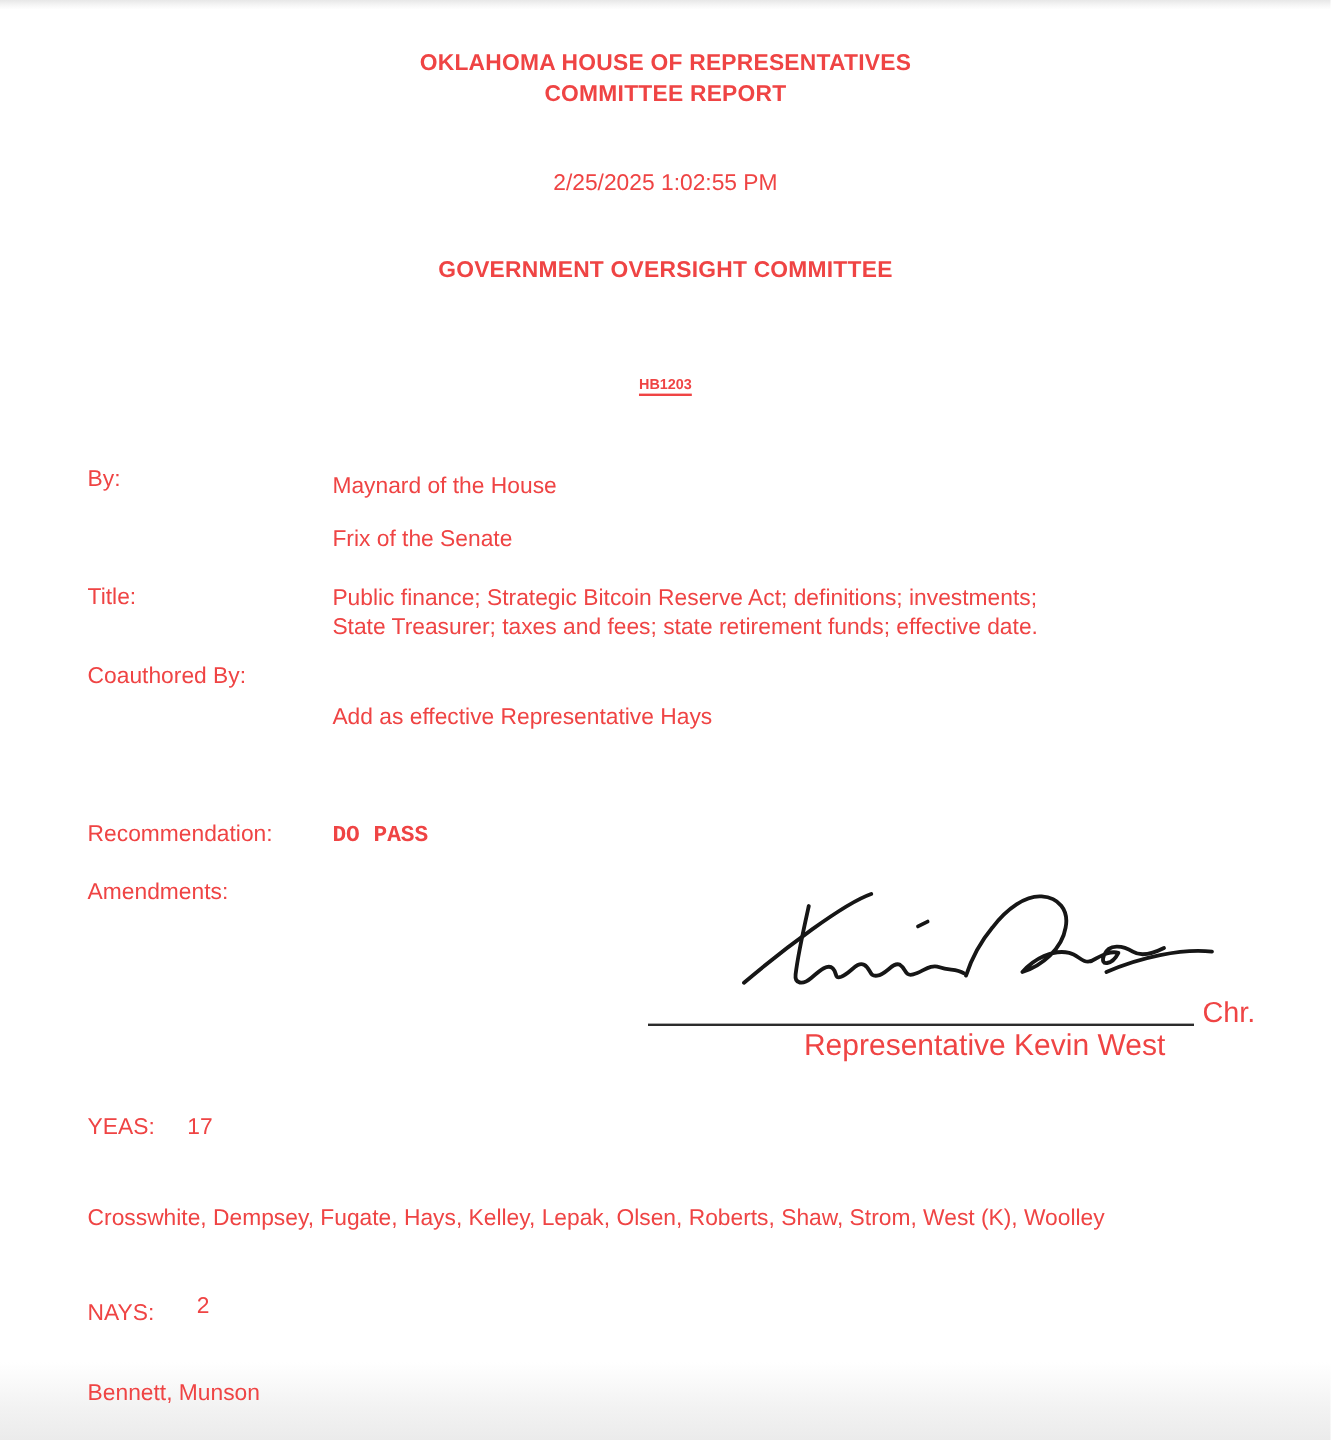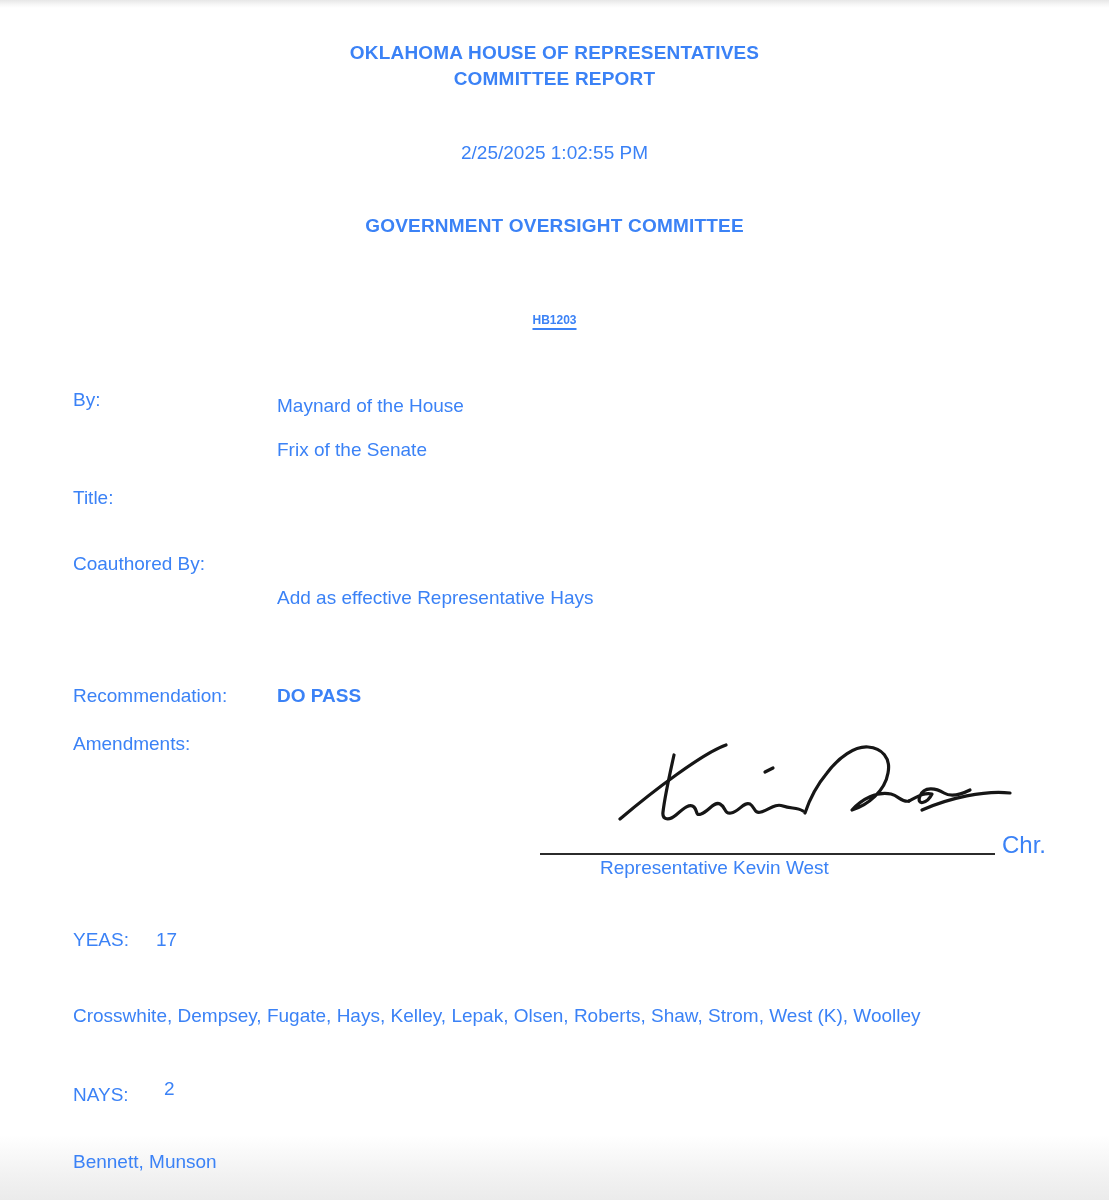--- a/index.html
+++ b/index.html
@@ -6,21 +6,21 @@
     margin: 0;
     padding: 0;
     background: #ffffff;
   }
   .page {
     position: relative;
     width: 1109px;
     height: 1200px;
     background: #ffffff;
     font-family: "Liberation Sans", "DejaVu Sans", sans-serif;
-    color: #3b82f6;
+    color: #ef4444;
     overflow: hidden;
   }
   .edge-top {
     position: absolute;
     top: 0; left: 0;
     width: 100%; height: 8px;
     background: linear-gradient(180deg, #e7e7e7 0%, #f6f6f6 55%, #ffffff 100%);
   }
   .edge-bottom {
     position: absolute;
@@ -47,21 +47,21 @@
     text-decoration: underline;
     text-underline-offset: 4px;
     text-decoration-thickness: 2px;
   }
   .label-col { left: 73px; }
   .value-col { left: 277px; }
   .title-value {
     width: 610px;
     line-height: 24px;
   }
-  .bold { font-weight: bold; }
+  .bold { font-weight: bold; font-family: Liberation Mono, monospace; }
   .sig-wrap {
     position: absolute;
     left: 605px;
     top: 733px;
     width: 410px;
     height: 100px;
   }
   .sig-wrap svg { display: block; width: 410px; height: 100px; }
   .sig-line {
     position: absolute;
@@ -75,22 +75,22 @@
     position: absolute;
     left: 1002px;
     top: 831px;
     font-size: 24px;
   }
   .signer-name {
     position: absolute;
     left: 600px;
     top: 857px;
     width: 441px;
-    text-align: left;
-    font-size: 19px;
+    text-align: center;
+    font-size: 25px;
     z-index: 1;
   }
   .vote-line { z-index: 1; }
   .names-line {
     font-size: 19px;
     white-space: nowrap;
     z-index: 1;
   }
 </style>
 </head>
@@ -107,20 +107,21 @@
 
   <div class="abs centered h-bold" style="top:215px;">GOVERNMENT OVERSIGHT COMMITTEE</div>
 
   <div class="abs centered bill-number" style="top:313px;">HB1203</div>
 
   <div class="abs label-col body-text" style="top:389px;">By:</div>
   <div class="abs value-col body-text" style="top:395px;text-align:right;">Maynard of the House</div>
   <div class="abs value-col body-text" style="top:439px;">Frix of the Senate</div>
 
   <div class="abs label-col body-text" style="top:487px;">Title:</div>
+  <div class="abs value-col body-text title-value" style="top:487px;">Public finance; Strategic Bitcoin Reserve Act; definitions; investments; State Treasurer; taxes and fees; state retirement funds; effective date.</div>
 
   <div class="abs label-col body-text" style="top:553px;">Coauthored By:</div>
   <div class="abs value-col body-text" style="top:587px;">Add as effective Representative Hays</div>
 
   <div class="abs label-col body-text" style="top:685px;">Recommendation:</div>
   <div class="abs value-col body-text bold" style="top:685px;">DO PASS</div>
 
   <div class="abs label-col body-text" style="top:733px;">Amendments:</div>
 
   <div class="sig-wrap" aria-label="Kevin West">

